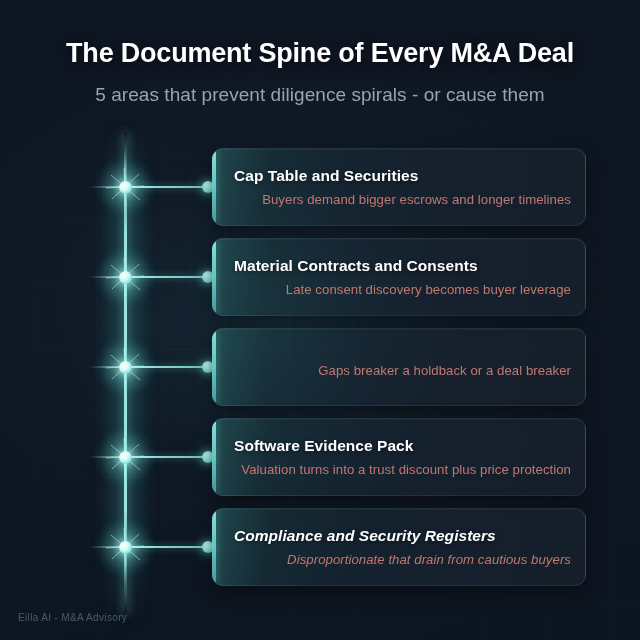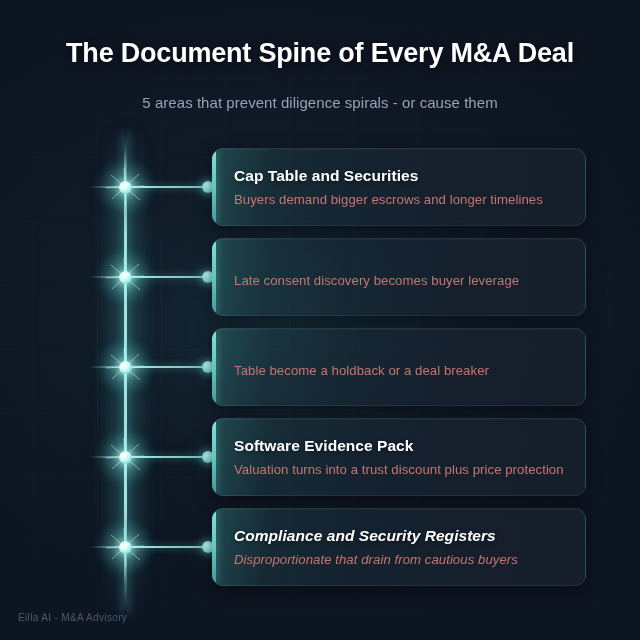--- a/index.html
+++ b/index.html
@@ -54,23 +54,23 @@
   .title {
     margin: 0;
     padding-top: 38px;
     font-size: 27px;
     font-weight: bold;
     letter-spacing: -0.2px;
     color: #ffffff;
     text-shadow: 0 2px 10px rgba(0,0,0,0.55);
   }
   .subtitle {
-    margin: 10px;
+    margin: 0;
     padding-top: 15px;
-    font-size: 15px;
+    font-size: 19px;
     font-weight: normal;
     color: #96a3b3;
     letter-spacing: 0.05px;
   }
 
   
   .spine {
     position: absolute;
     left: 123.5px;
     top: 132px;
@@ -213,20 +213,21 @@
     line-height: 1.15;
     text-shadow: 0 1px 4px rgba(0,0,0,0.45);
   }
   .card-sub {
     margin-top: 7px;
     font-size: 13.2px;
     font-weight: normal;
     color: #c2776f;
     letter-spacing: 0.05px;
     line-height: 1.15;
+    text-align: right;
   }
 
   
   .footer {
     position: absolute;
     left: 18px;
     bottom: 17px;
     font-size: 10px;
     color: #4c5a6b;
     letter-spacing: 0.35px;
@@ -281,20 +282,21 @@
           <path d="M26 26 L12 14 M26 26 L40 13 M26 26 L13 38 M26 26 L41 39 M26 26 L7 27 M26 26 L45 25 M26 26 L25 7 M26 26 L27 45"></path>
         </g>
       </svg>
       <div class="core"></div>
     </div>
     <div class="connector"></div>
     <div class="end-dot"></div>
     <div class="card">
       <div class="card-accent"></div>
       <div class="card-body">
+        <div class="card-title">Material Contracts and Consents</div>
         <div class="card-sub">Late consent discovery becomes buyer leverage</div>
       </div>
     </div>
   </div>
 
   <div class="row" style="top:367px;">
     <div class="node">
       <div class="bloom"></div>
       <div class="flare-h"></div>
       <div class="flare-v"></div>
@@ -303,21 +305,21 @@
           <path d="M26 26 L12 14 M26 26 L40 13 M26 26 L13 38 M26 26 L41 39 M26 26 L7 27 M26 26 L45 25 M26 26 L25 7 M26 26 L27 45"></path>
         </g>
       </svg>
       <div class="core"></div>
     </div>
     <div class="connector"></div>
     <div class="end-dot"></div>
     <div class="card">
       <div class="card-accent"></div>
       <div class="card-body">
-        <div class="card-sub">Table become a holdback or a deal breaker</div>
+        <div class="card-sub">Gaps breaker a holdback or a deal breaker</div>
       </div>
     </div>
   </div>
 
   <div class="row" style="top:457px;">
     <div class="node">
       <div class="bloom"></div>
       <div class="flare-h"></div>
       <div class="flare-v"></div>
       <svg class="spikes" viewBox="0 0 52 52">

